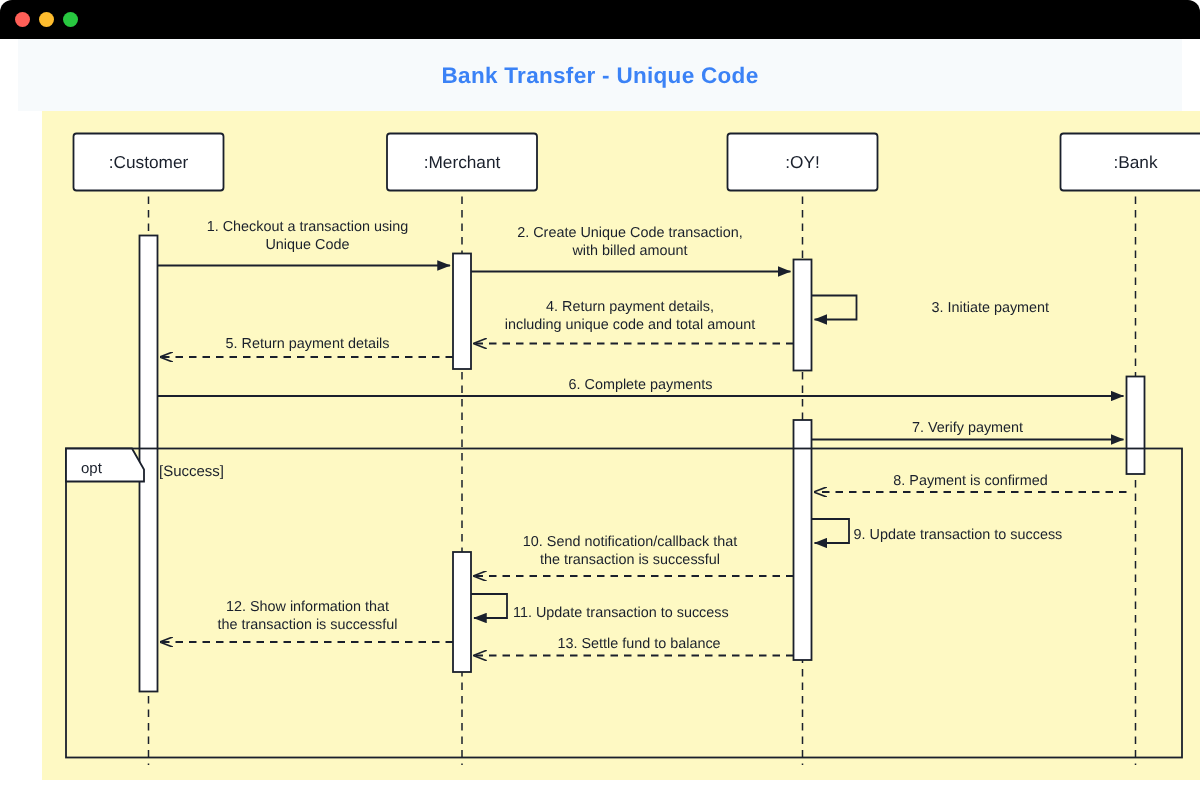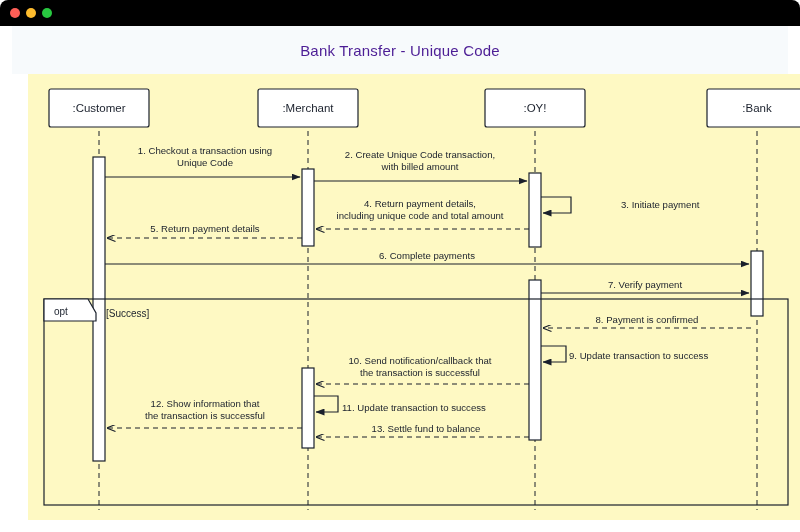--- a/index.html
+++ b/index.html
@@ -48,22 +48,22 @@
     left: 12px; top: 26px;
     width: 776px;
     height: 48px;
     background: #f7fafc;
     display: flex;
     align-items: center;
     justify-content: center;
   }
   .header-title {
     font-size: 15px;
-    font-weight: normal;
-    color: #4c1d95;
+    font-weight: bold;
+    color: #3b82f6;
     letter-spacing: 0.2px;
   }
 
   .canvas {
     position: absolute;
     left: 28px; top: 74px;
     width: 776px;
     height: 446px;
     background: #fef9c3;
   }

